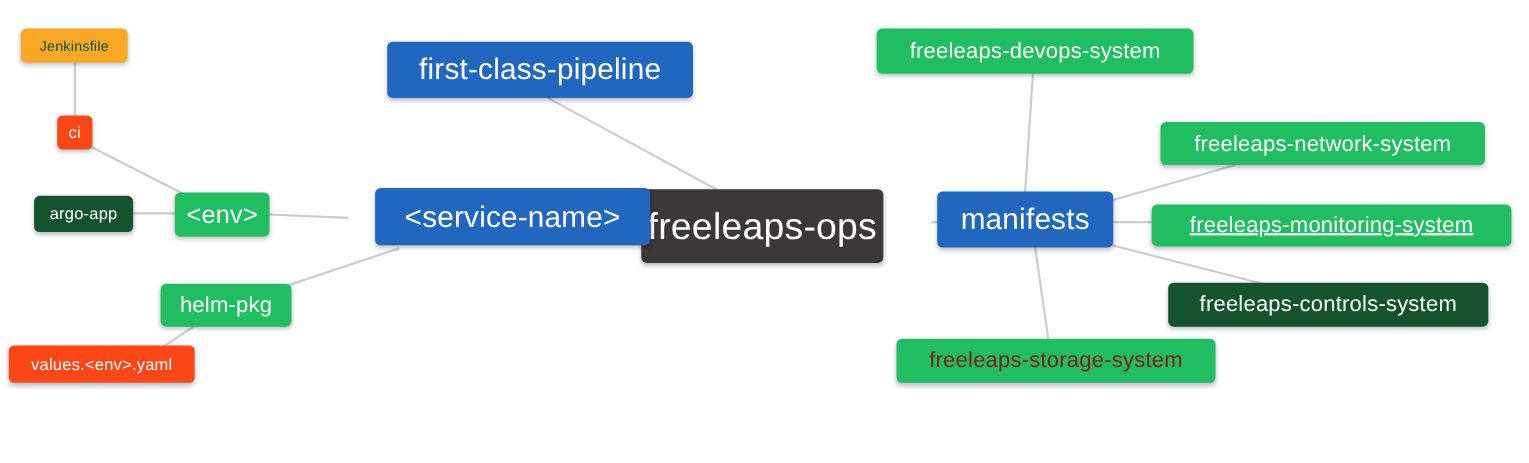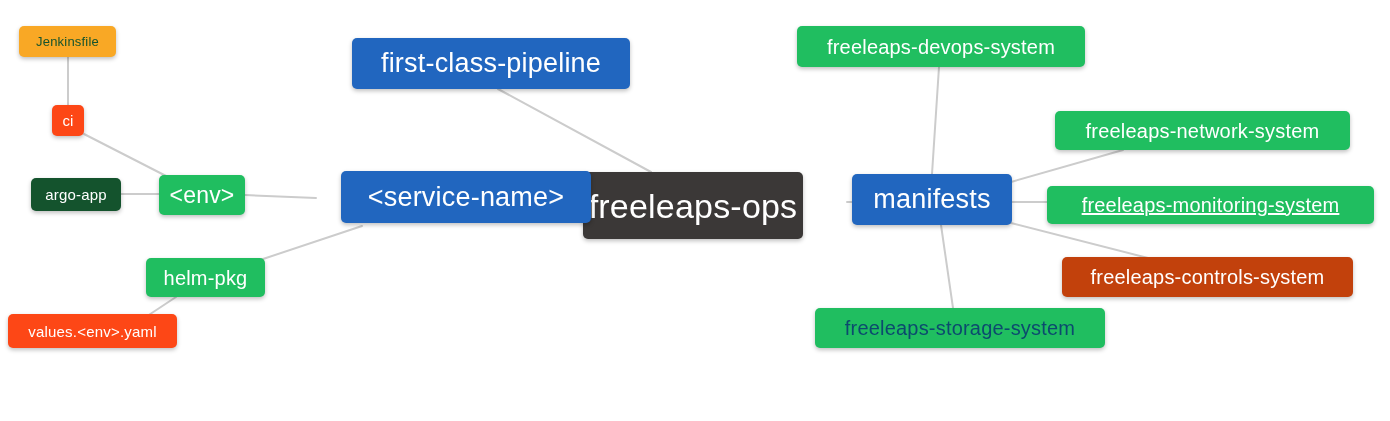--- a/index.html
+++ b/index.html
@@ -70,16 +70,16 @@
       <div class="node" style="left: 852px; top: 174px; width: 160px; height: 51px; font-size: 27px; background: rgb(33, 102, 191); color: rgb(255, 255, 255);">manifests</div>
       <div class="node" style="left: 159px; top: 175px; width: 86px; height: 40px; font-size: 23px; background: rgb(32, 190, 96); color: rgb(255, 255, 255);">&lt;env&gt;</div>
       <div class="node" style="left: 146px; top: 258px; width: 119px; height: 39px; font-size: 20px; background: rgb(32, 190, 96); color: rgb(255, 255, 255);">helm-pkg</div>
       <div class="node" style="left: 52px; top: 105px; width: 32px; height: 31px; font-size: 15px; background: rgb(253, 71, 22); color: rgb(255, 255, 255);">ci</div>
       <div class="node" style="left: 31px; top: 178px; width: 90px; height: 33px; font-size: 15px; background: #14532d; color: rgb(255, 255, 255);">argo-app</div>
       <div class="node" style="left: 19px; top: 26px; width: 97px; height: 31px; font-size: 13px; background: rgb(249, 168, 37); color: #14532d;">Jenkinsfile</div>
       <div class="node" style="left: 8px; top: 314px; width: 169px; height: 34px; font-size: 15px; background: rgb(253, 71, 22); color: rgb(255, 255, 255);">values.&lt;env&gt;.yaml</div>
       <div class="node" style="left: 797px; top: 26px; width: 288px; height: 41px; font-size: 20px; background: rgb(32, 190, 96); color: rgb(255, 255, 255);">freeleaps-devops-system</div>
       <div class="node" style="left: 1055px; top: 111px; width: 295px; height: 39px; font-size: 20px; background: rgb(32, 190, 96); color: rgb(255, 255, 255);">freeleaps-network-system</div>
       <div class="node" style="left: 1047px; top: 186px; width: 327px; height: 38px; font-size: 20px; background: rgb(32, 190, 96); color: rgb(255, 255, 255); text-decoration: underline;">freeleaps-monitoring-system</div>
-      <div class="node" style="left: 1062px; top: 257px; width: 291px; height: 40px; font-size: 20px; background: #c2410c; color: rgb(255, 255, 255);">freeleaps-controls-system</div>
-      <div class="node" style="left: 815px; top: 308px; width: 290px; height: 40px; font-size: 20px; background: rgb(32, 190, 96); color: #0c4a6e;">freeleaps-storage-system</div>
+      <div class="node" style="left: 1062px; top: 257px; width: 291px; height: 40px; font-size: 20px; background: #14532d; color: rgb(255, 255, 255);">freeleaps-controls-system</div>
+      <div class="node" style="left: 815px; top: 308px; width: 290px; height: 40px; font-size: 20px; background: rgb(32, 190, 96); color: #7f1d1d;">freeleaps-storage-system</div>
     </div>
 </div>
 
 </body></html>

